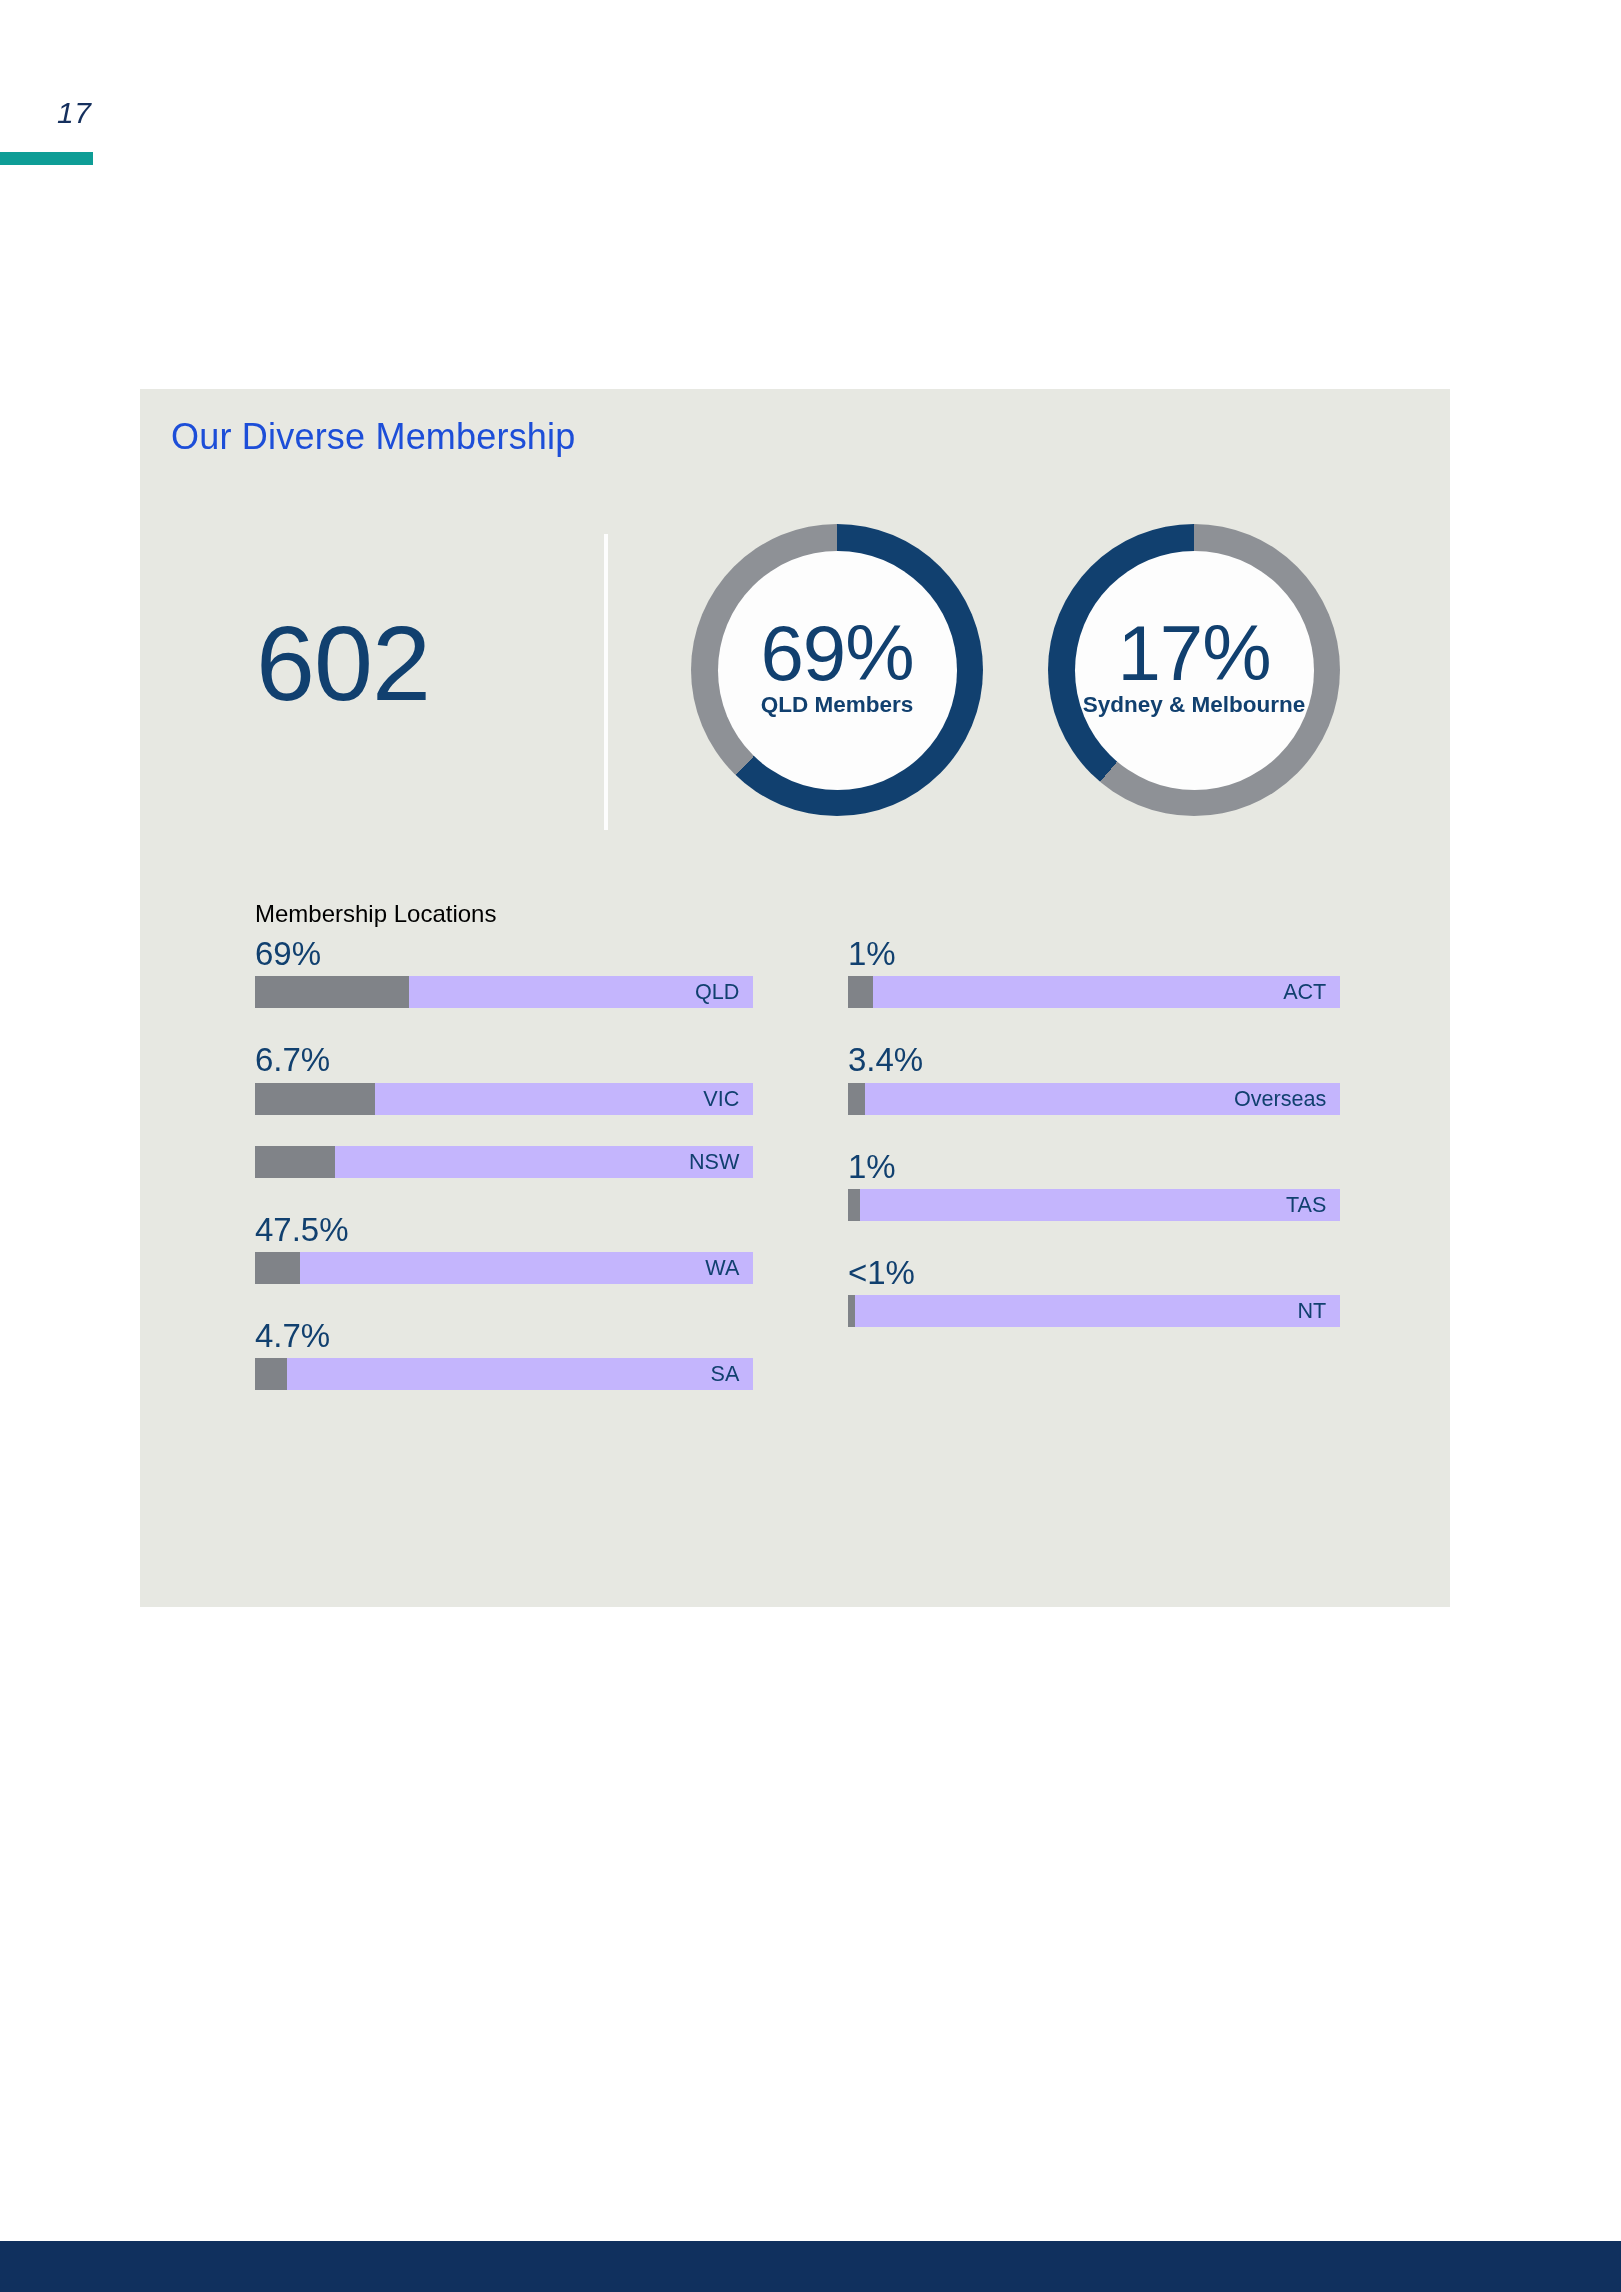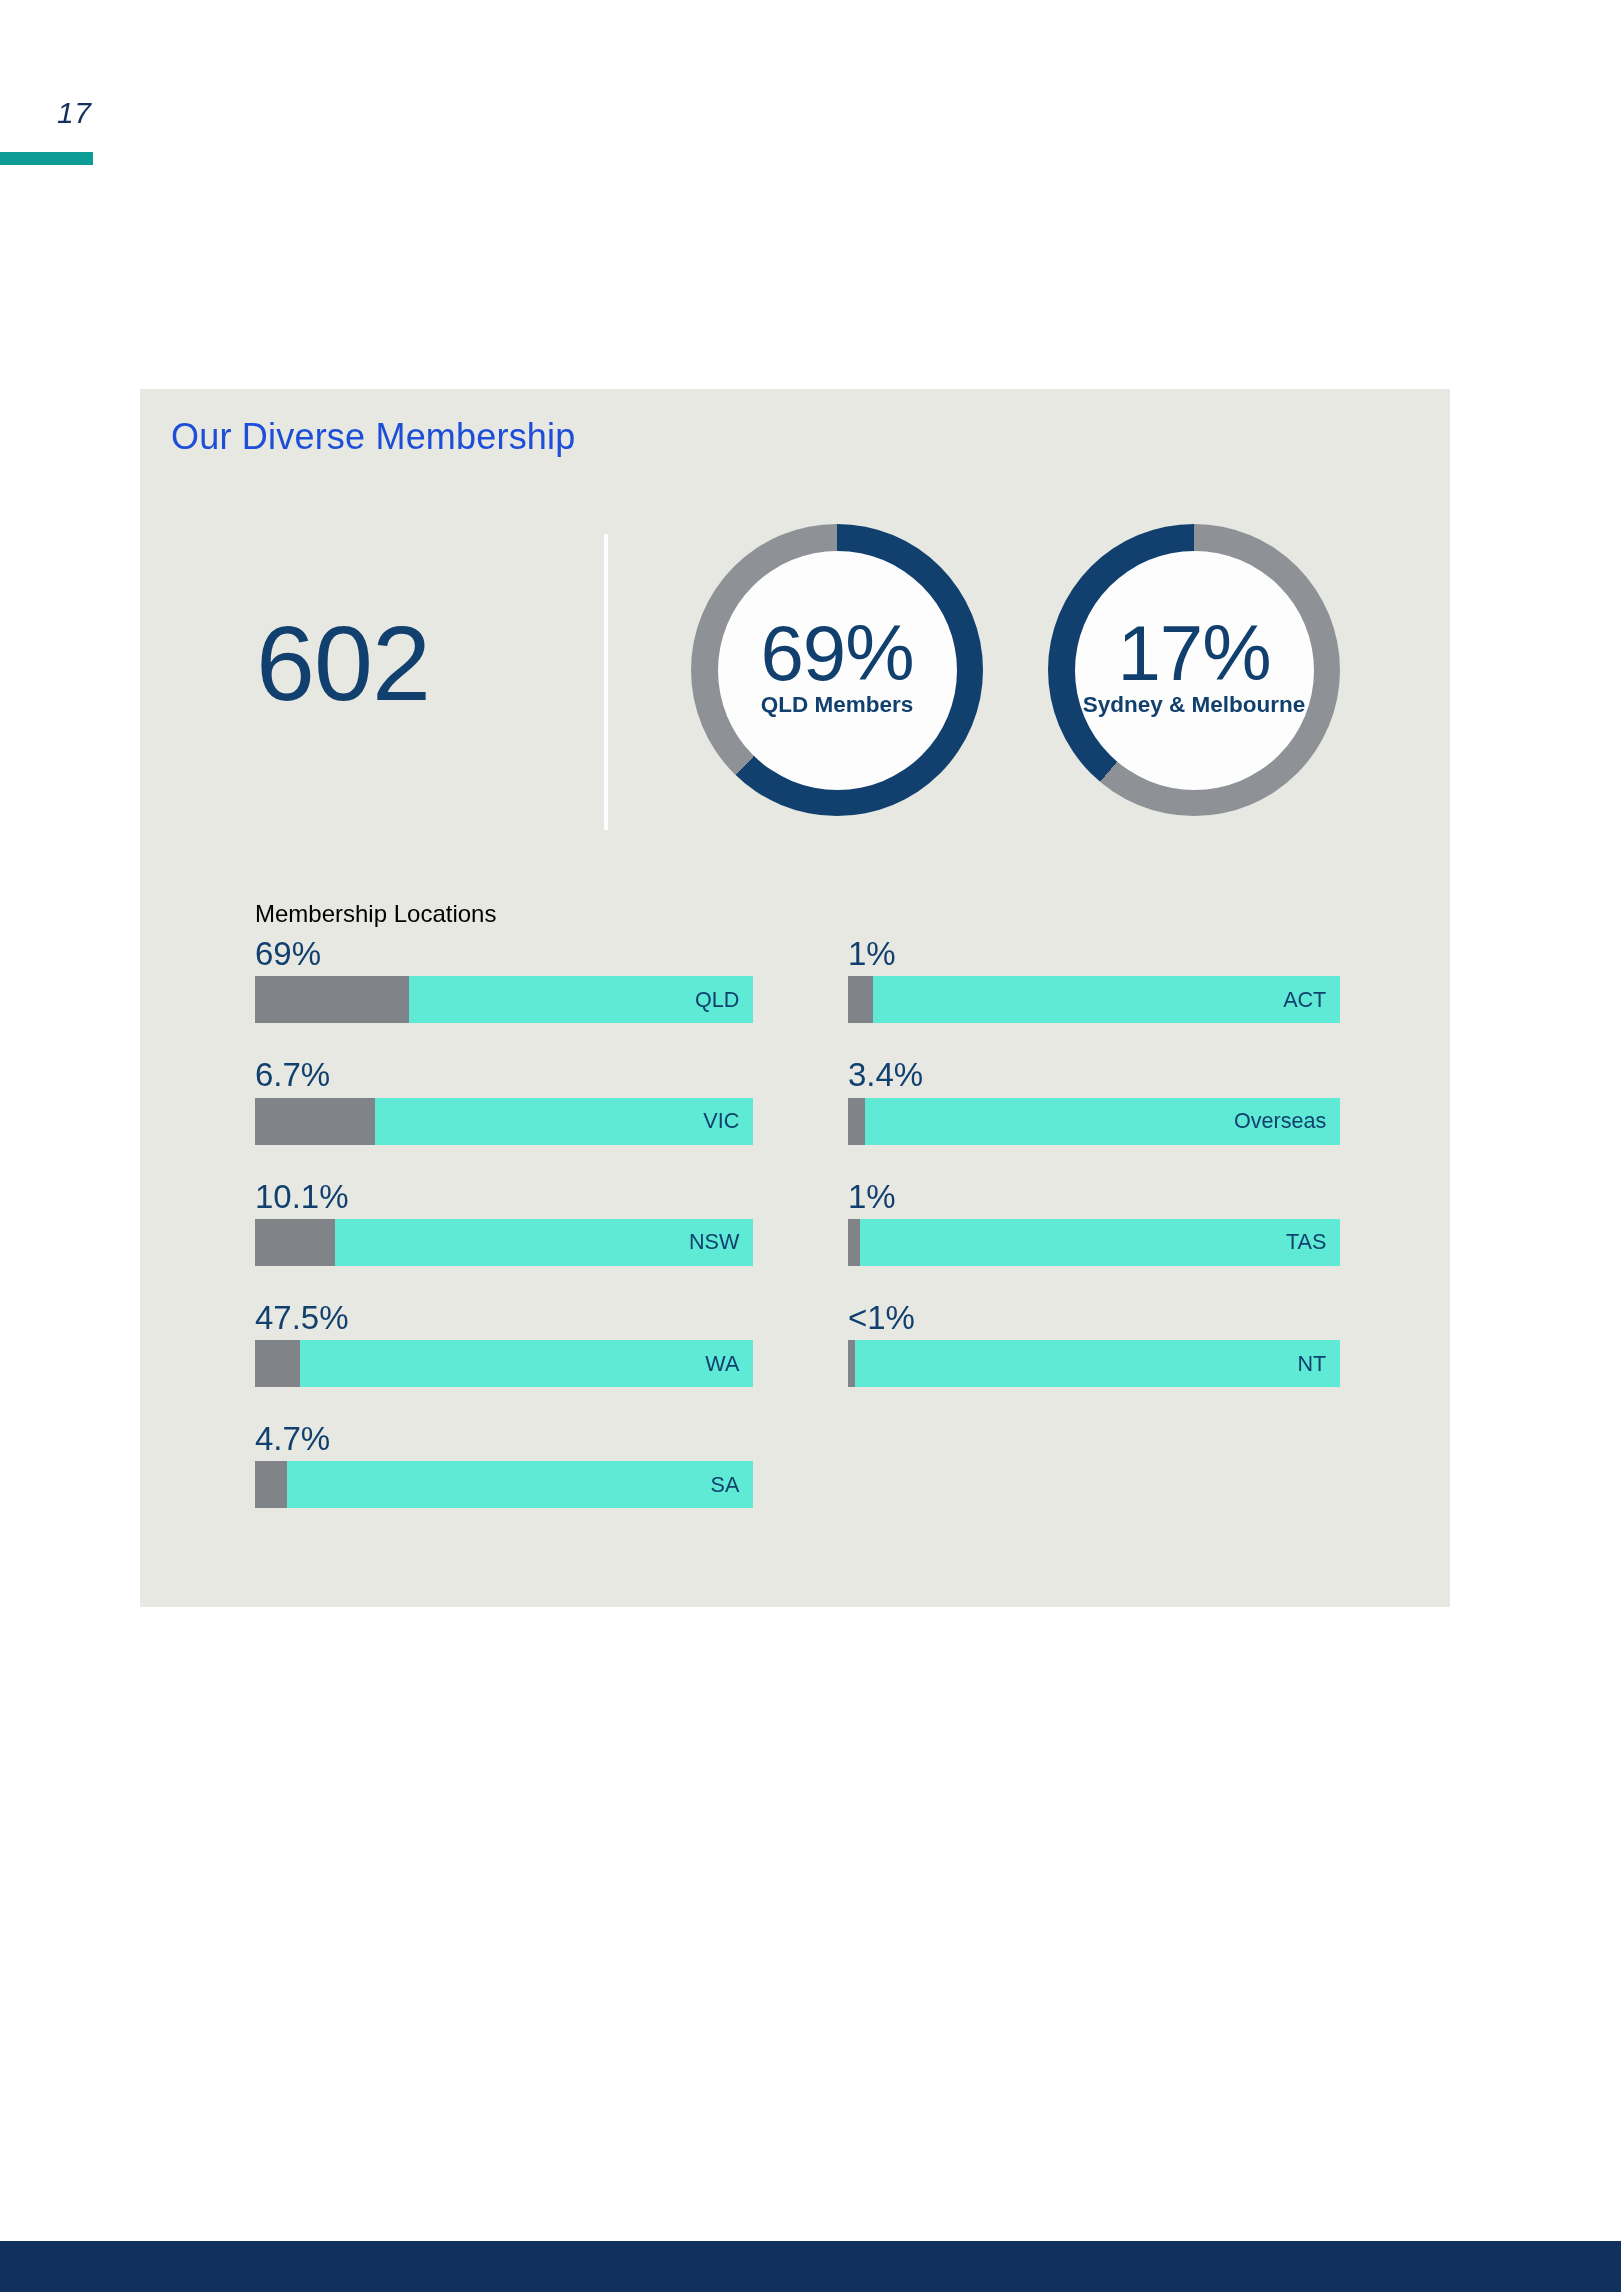--- a/index.html
+++ b/index.html
@@ -139,22 +139,22 @@
     margin-bottom: 31px;
   }
   .bar-value {
     font-size: 33px;
     color: #11406f;
     line-height: 1.25;
     margin-bottom: 2px;
   }
   .bar-track {
     position: relative;
-    height: 47px;
-    background: #5eead4;
+    height: 32px;
+    background: #c4b5fd;
     overflow: hidden;
   }
   .bar-fill {
     position: absolute;
     left: 0;
     top: 0;
     height: 100%;
     background: #808388;
   }
   .bar-name {
@@ -207,21 +207,20 @@
       </div>
     </div>
     <div class="bar-group">
       <div class="bar-value">6.7%</div>
       <div class="bar-track">
         <div class="bar-fill" style="width: 24%; background: rgb(128, 131, 136);"></div>
         <div class="bar-name">VIC</div>
       </div>
     </div>
     <div class="bar-group">
-      <div class="bar-value">10.1%</div>
       <div class="bar-track">
         <div class="bar-fill" style="width: 16%; background: rgb(128, 131, 136);"></div>
         <div class="bar-name">NSW</div>
       </div>
     </div>
     <div class="bar-group">
       <div class="bar-value">47.5%</div>
       <div class="bar-track">
         <div class="bar-fill" style="width: 9%; background: rgb(128, 131, 136);"></div>
         <div class="bar-name">WA</div>

